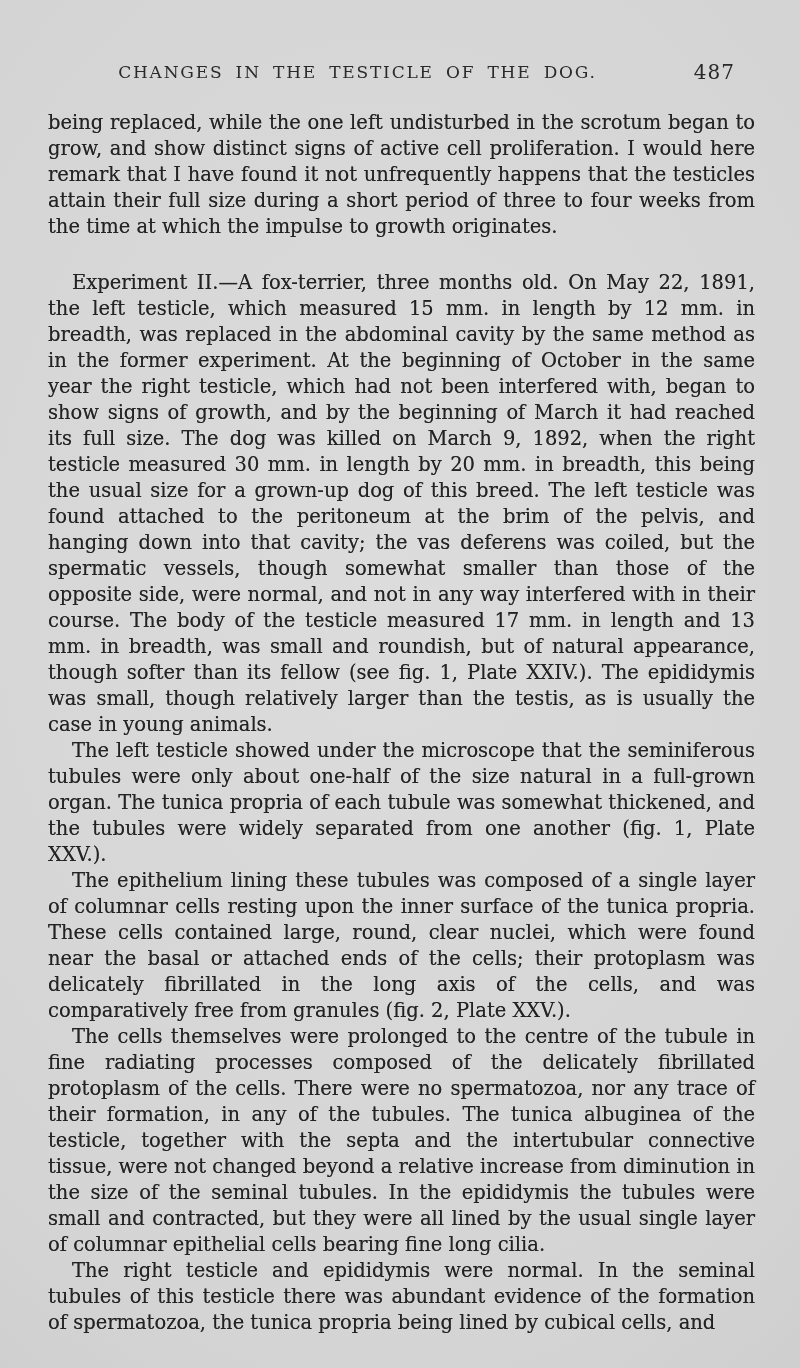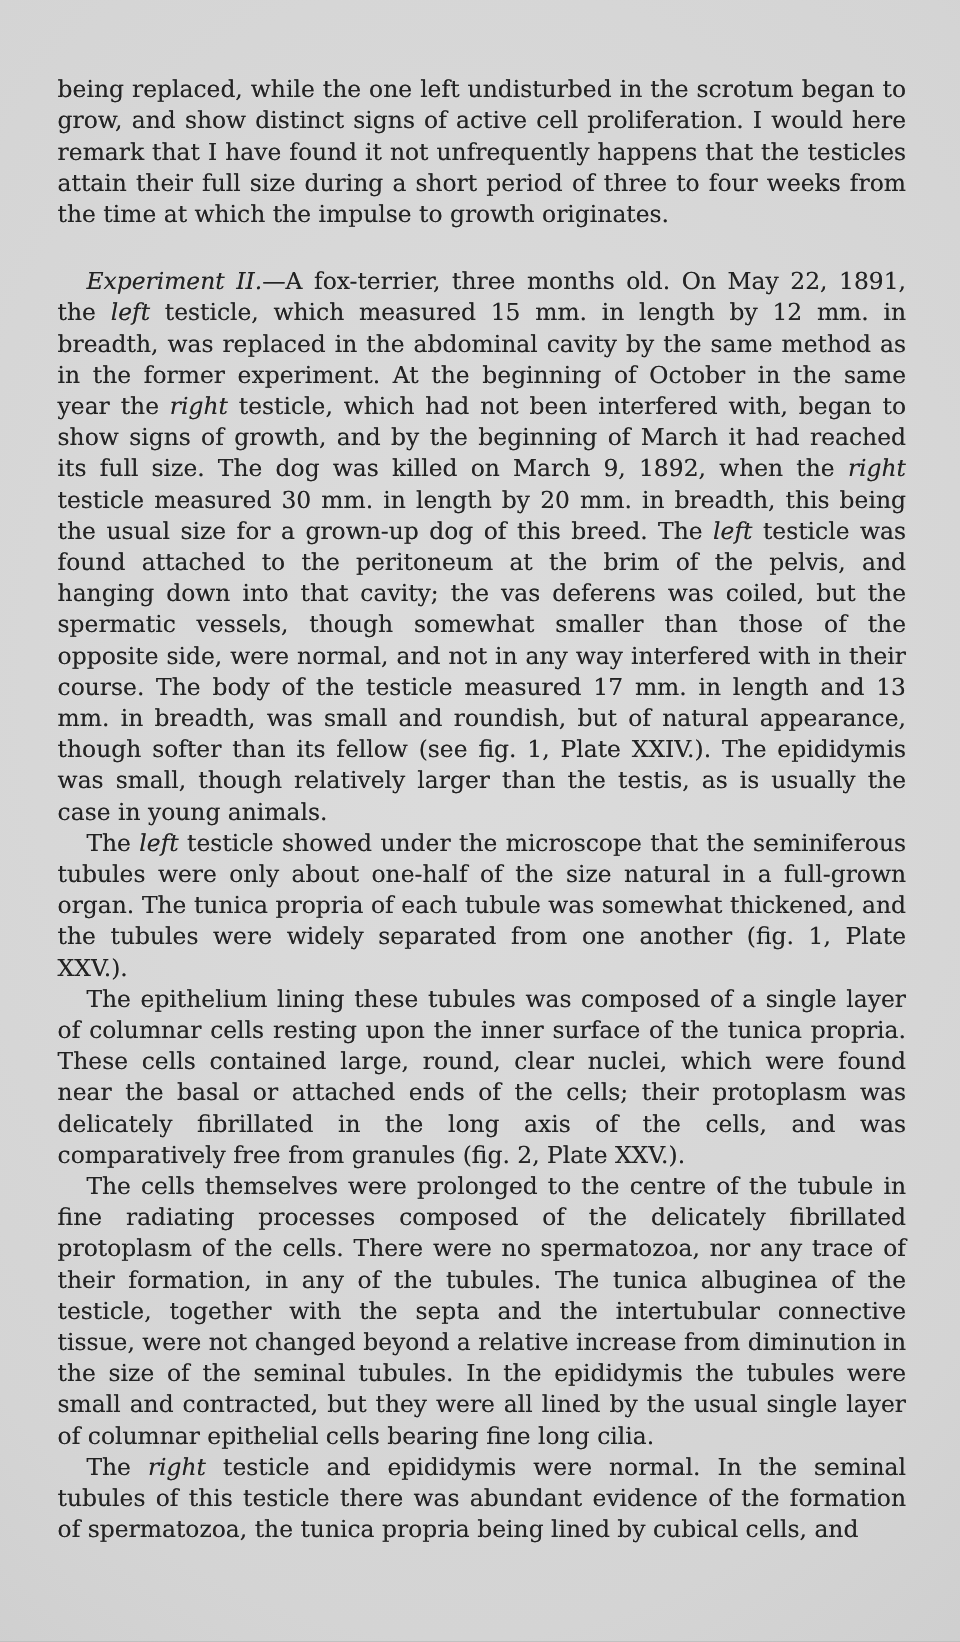--- a/index.html
+++ b/index.html
@@ -55,27 +55,31 @@
   .page-body {
     font-size: 19.5px;
     line-height: 26px;
     text-align: justify;
     color: var(--ink);
     text-shadow: 0 0 0.5px rgba(20,20,20,0.55);
   }
   .para { margin: 0; }
   .para.indent { text-indent: 24px; }
   .para.space-before { margin-top: 30px; }
-  .italic { font-style: italic; }
+  .italic { }
 </style>
 </head>
 <body>
 
 <div class="page">
   <div class="page-inner">
+    <div class="running-head">
+      <div class="running-title">CHANGES IN THE TESTICLE OF THE DOG.</div>
+      <div class="page-number">487</div>
+    </div>
     <div class="page-body">
 
     <p class="para"><span>being replaced, while the one left undisturbed in the scrotum began to grow, and show distinct signs of active cell proliferation. I would here remark that I have found it not unfrequently happens that the testicles attain their full size during a short period of three to four weeks from the time at which the impulse to growth originates.</span></p>
         <p class="para indent space-before"><span class="italic">Experiment II.</span><span>—A fox-terrier, three months old. On May 22, 1891, the </span><span class="italic">left</span><span> testicle, which measured 15 mm. in length by 12 mm. in breadth, was replaced in the abdominal cavity by the same method as in the former experiment. At the beginning of October in the same year the </span><span class="italic">right</span><span> testicle, which had not been interfered with, began to show signs of growth, and by the beginning of March it had reached its full size. The dog was killed on March 9, 1892, when the </span><span class="italic">right</span><span> testicle measured 30 mm. in length by 20 mm. in breadth, this being the usual size for a grown-up dog of this breed. The </span><span class="italic">left</span><span> testicle was found attached to the peritoneum at the brim of the pelvis, and hanging down into that cavity; the vas deferens was coiled, but the spermatic vessels, though somewhat smaller than those of the opposite side, were normal, and not in any way interfered with in their course. The body of the testicle measured 17 mm. in length and 13 mm. in breadth, was small and roundish, but of natural appearance, though softer than its fellow (see fig. 1, Plate XXIV.). The epididymis was small, though relatively larger than the testis, as is usually the case in young animals.</span></p>
         <p class="para indent"><span>The </span><span class="italic">left</span><span> testicle showed under the microscope that the seminiferous tubules were only about one-half of the size natural in a full-grown organ. The tunica propria of each tubule was somewhat thickened, and the tubules were widely separated from one another (fig. 1, Plate XXV.).</span></p>
         <p class="para indent"><span>The epithelium lining these tubules was composed of a single layer of columnar cells resting upon the inner surface of the tunica propria. These cells contained large, round, clear nuclei, which were found near the basal or attached ends of the cells; their protoplasm was delicately fibrillated in the long axis of the cells, and was comparatively free from granules (fig. 2, Plate XXV.).</span></p>
         <p class="para indent"><span>The cells themselves were prolonged to the centre of the tubule in fine radiating processes composed of the delicately fibrillated protoplasm of the cells. There were no spermatozoa, nor any trace of their formation, in any of the tubules. The tunica albuginea of the testicle, together with the septa and the intertubular connective tissue, were not changed beyond a relative increase from diminution in the size of the seminal tubules. In the epididymis the tubules were small and contracted, but they were all lined by the usual single layer of columnar epithelial cells bearing fine long cilia.</span></p>
         <p class="para indent"><span>The </span><span class="italic">right</span><span> testicle and epididymis were normal. In the seminal tubules of this testicle there was abundant evidence of the formation of spermatozoa, the tunica propria being lined by cubical cells, and</span></p>
       </div>
   </div>

